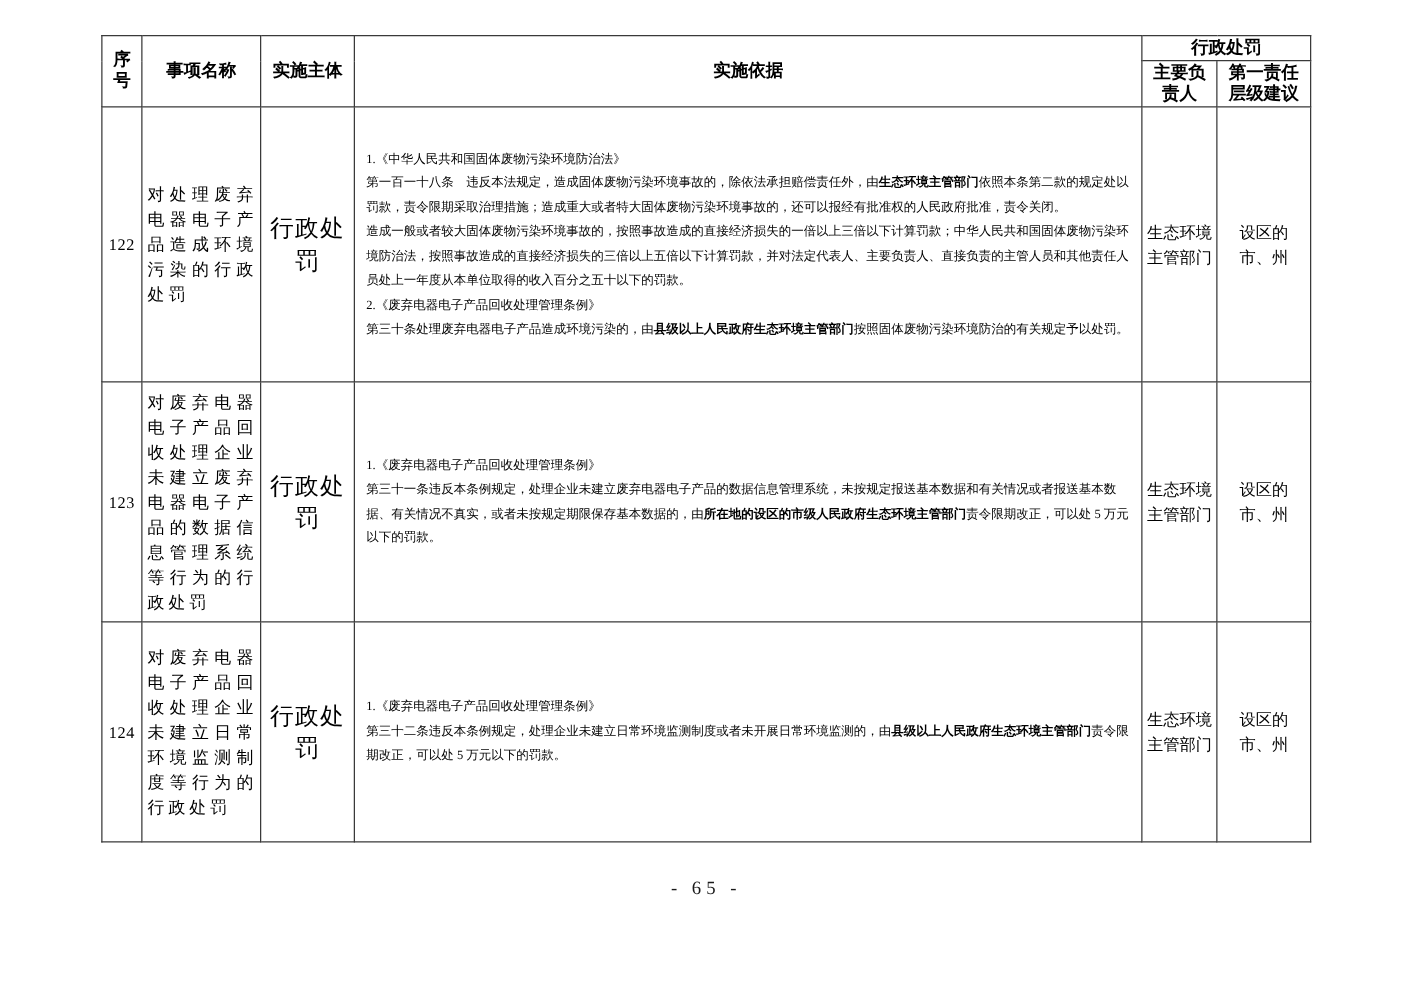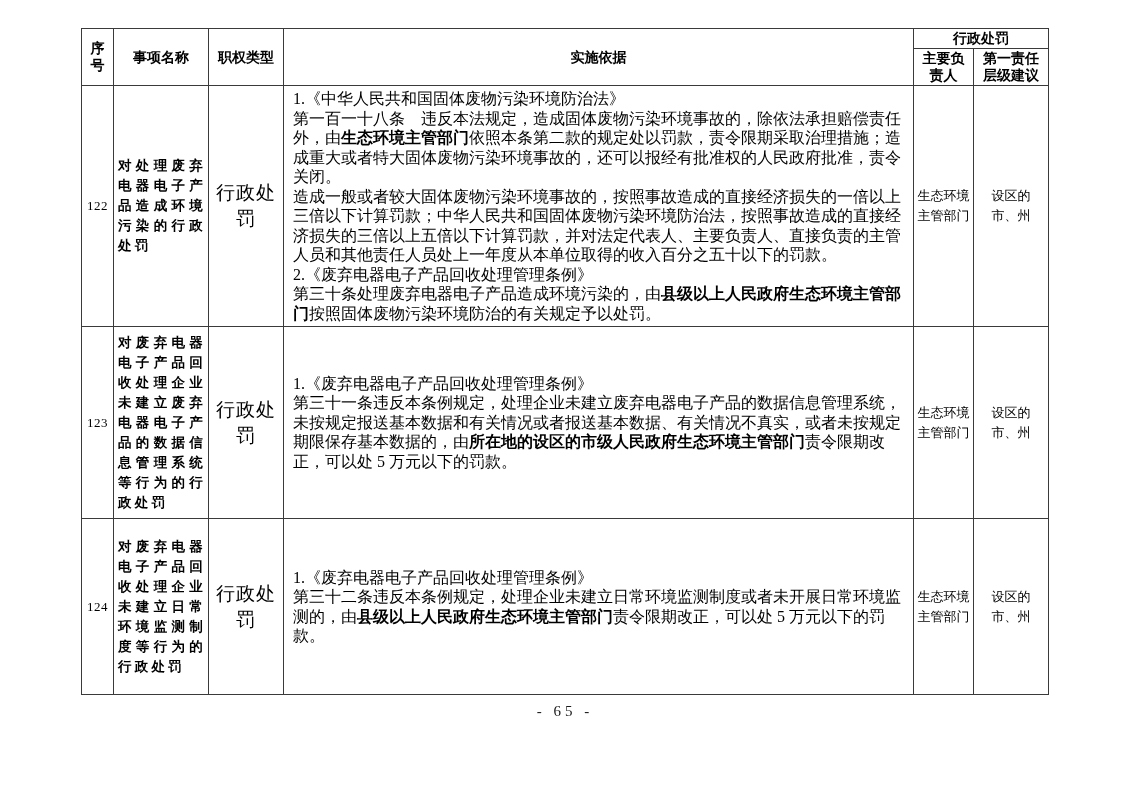--- a/index.html
+++ b/index.html
@@ -38,26 +38,25 @@
   tr.row-124 { height: 176px; }
 
   td.serial-cell { font-size: 13px; letter-spacing: 0.5px; }
   td.name-cell {
     font-size: 13.5px;
     line-height: 20px;
     letter-spacing: 3.2px;
     padding: 2px 2px 2px 4px;
     text-align: justify;
     white-space: normal;
-    font-weight: bold;
   }
   td.type-cell { font-size: 19px; letter-spacing: 1px; }
   td.basis-cell {
     text-align: left;
-    font-size: 16px;
+    font-size: 10px;
     line-height: 19.5px;
     padding: 3px 8px 3px 9px;
     white-space: normal;
   }
   td.basis-cell .para { text-align: left; }
   td.basis-cell b { font-weight: bold; }
   td.dept-cell, td.level-cell {
     font-size: 13px;
     line-height: 20px;
     padding: 1px 2px;
@@ -85,21 +84,21 @@
       <col style="width:75px">
       <col style="width:630px">
       <col style="width:60px">
       <col style="width:75px">
     </colgroup>
     <thead>
       <tr class="hrow-top">
         <th rowspan="2">序
 号</th>
         <th rowspan="2">事项名称</th>
-        <th rowspan="2">职权类型</th>
+        <th rowspan="2">实施主体</th>
         <th rowspan="2">实施依据</th>
         <th colspan="2">行政处罚</th>
       </tr>
       <tr class="hrow-bottom">
         <th>主要负责人</th>
         <th>第一责任
 层级建议</th>
       </tr>
     </thead>
     <tbody>

